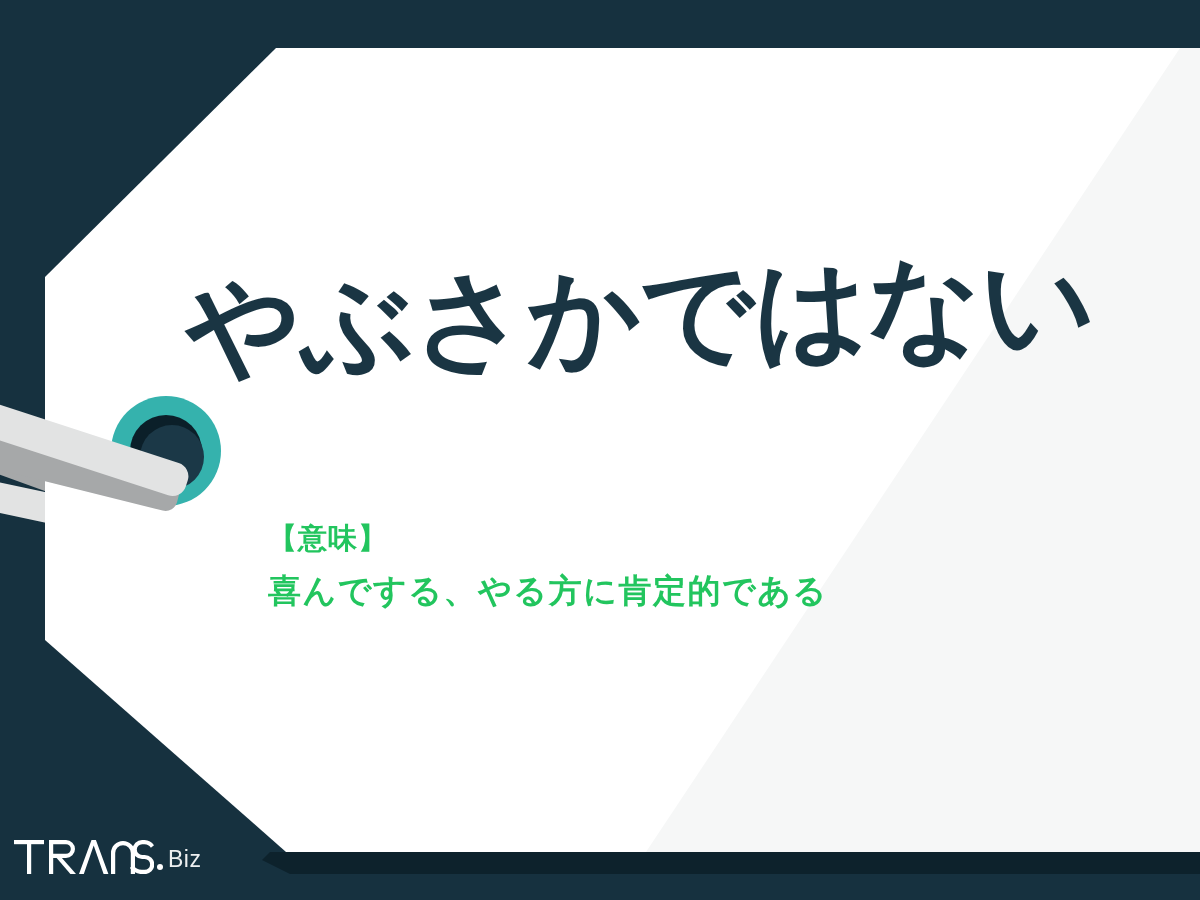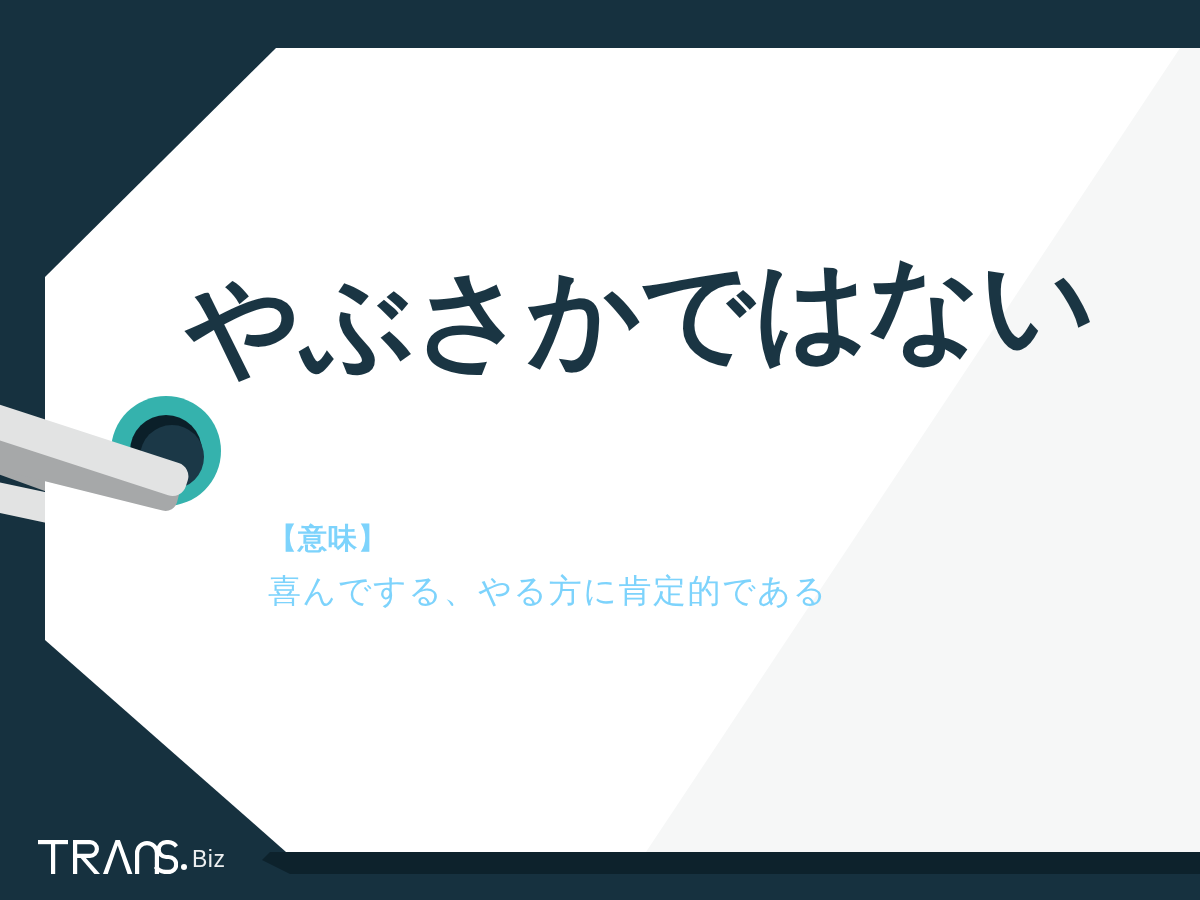--- a/index.html
+++ b/index.html
@@ -81,47 +81,47 @@
     white-space:nowrap;
     transform:rotate(-1.6deg);
     transform-origin:left center;
   }
 
   
   .body-block {
     position:absolute;
     left:268px; top:524px;
     width:900px;
-    color:#7dd3fc;
+    color:#22c55e;
   }
   .sec-label {
     font-size:29px;
     font-weight:700;
     letter-spacing:1px;
     line-height:1.0;
   }
   .sec-value {
     font-size:33px;
-    font-weight:400;
+    font-weight:700;
     letter-spacing:1.5px;
     line-height:1.0;
     margin-top:21px;
   }
   .section-meaning { margin-bottom:0; }
   .two-col {
     display:flex;
     margin-top:52px;
   }
   .col-kanji { width:400px; }
   .col-rui   { width:480px; }
 
   
   .logo {
     position:absolute;
-    left:38px; top:840px;
+    left:14px; top:840px;
     display:flex;
     align-items:flex-end;
     color:#FFFFFF;
     justify-content:flex-end;
   }
   .logo svg { display:block; }
   .logo-biz {
     font-size:23px;
     font-weight:400;
     letter-spacing:0.5px;

